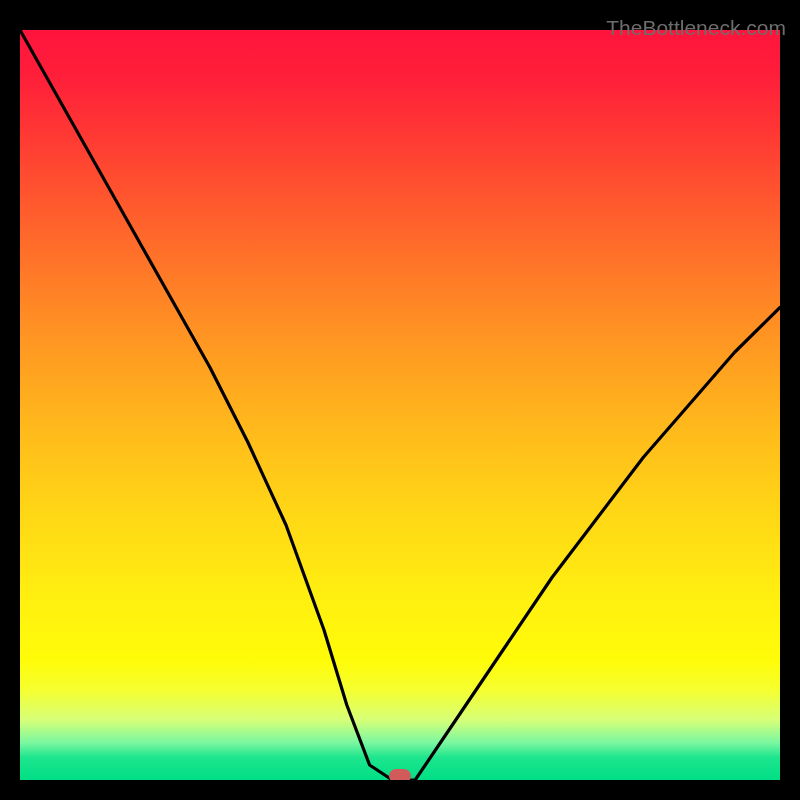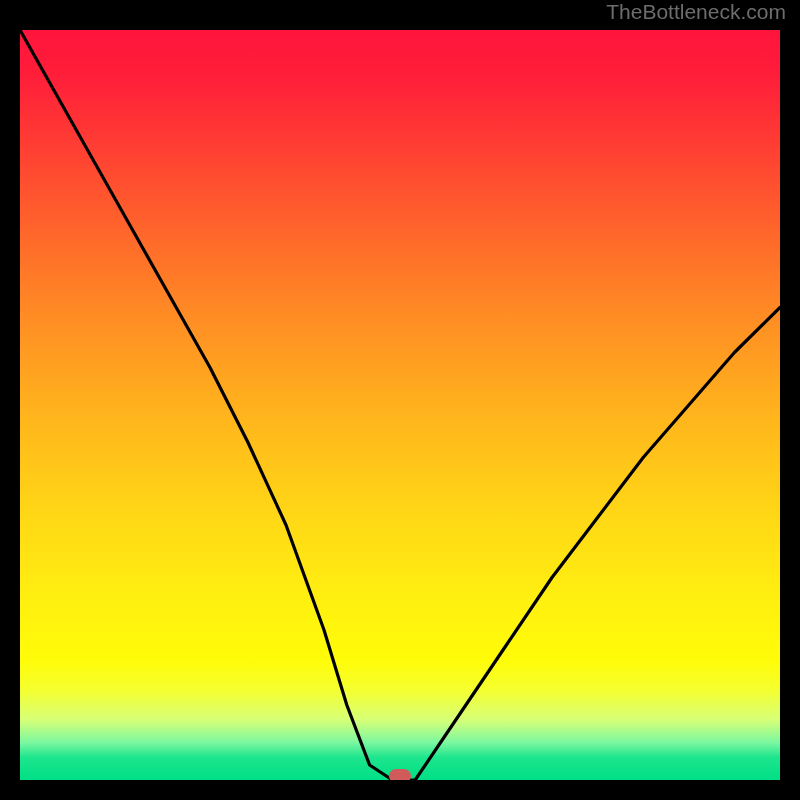--- a/index.html
+++ b/index.html
@@ -12,21 +12,21 @@
     font-family: Arial, Helvetica, sans-serif;
   }
   .frame {
     position: relative;
     width: 800px;
     height: 800px;
     background: #000;
   }
   .watermark {
     position: absolute;
-    top: 0;
+    top: 16px;
     right: 14px;
     color: #6d6d6d;
     font-size: 21px;
     font-weight: 400;
     letter-spacing: 0px;
     z-index: 10;
     margin-left: 24px;
   }
   .plot-area {
     position: absolute;

